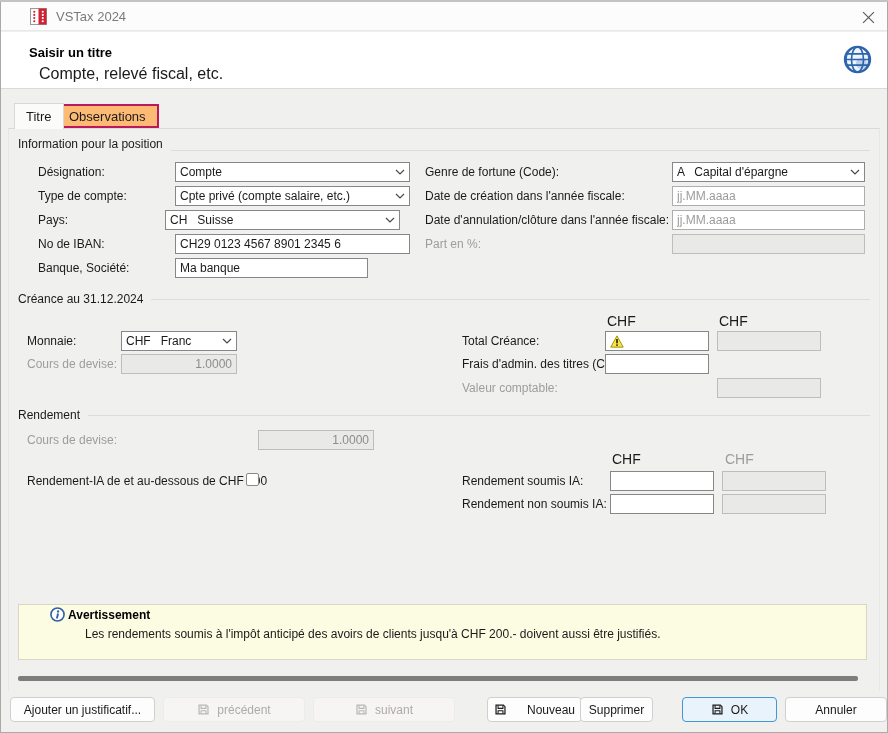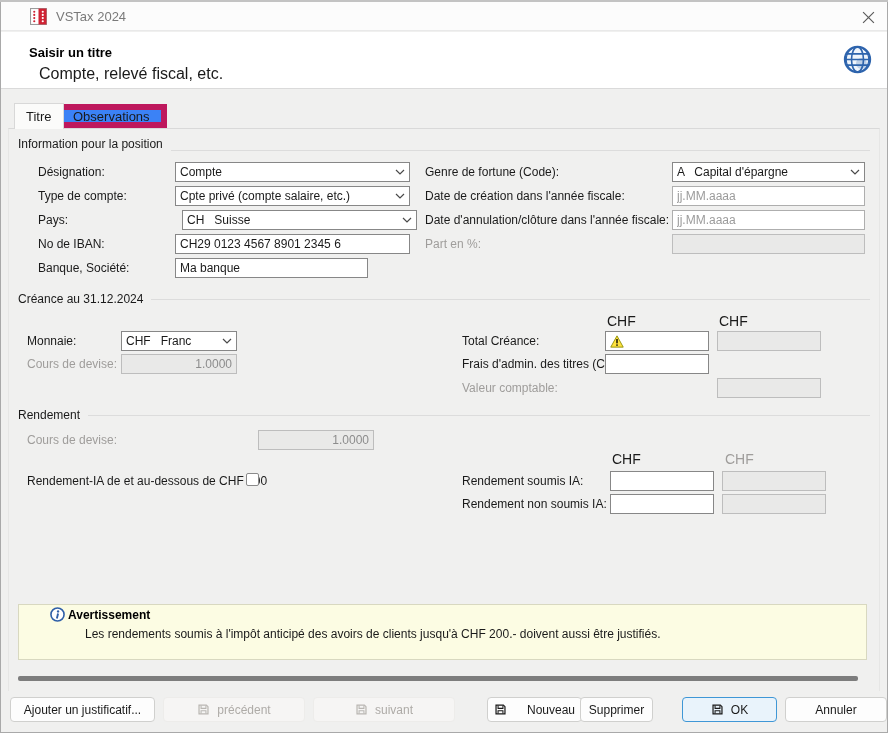--- a/index.html
+++ b/index.html
@@ -16,21 +16,21 @@
   .title-text { position:absolute; left:55px; top:7px; font-size:13px; color:#7a7a7a; }
   .app-icon { position:absolute; left:29px; top:6px; width:17px; height:17px; }
   .close-btn { position:absolute; right:9px; top:5px; width:20px; height:20px; display:flex; align-items:center; justify-content:center; color:#5c5c5c; cursor:default; }
   .header { left:1px; top:32px; width:886px; height:57px; background:#ffffff; border-bottom:1px solid #dadada; }
   .hdr-title { position:absolute; left:28px; top:13px; font-size:13px; font-weight:bold; color:#000; }
   .hdr-sub { position:absolute; left:38px; top:33px; font-size:16px; color:#1a1a1a; }
   .globe { position:absolute; right:14px; top:12px; width:31px; height:31px; }
 
   .tab { height:25px; display:flex; align-items:center; padding:0 11px; font-size:13px; color:#1a1a1a; }
   .tab.active { top:103px; background:#fbfbfa; border:1px solid #d8d8d8; border-bottom:none; height:26px; z-index:3; }
-  .tab.inactive { top:104px; background:#3b82f6; border:6px solid #be185d; height:24px; z-index:1; }
+  .tab.inactive { top:104px; background:#fdba74; border:2px solid #be185d; height:24px; z-index:1; }
   .tabpage { left:8px; top:128px; width:872px; height:563px; border-top:1px solid #d9d9d9; border-left:1px solid #e6e6e5; border-right:1px solid #e6e6e5; z-index:0; }
 
   .grp { display:flex; align-items:center; gap:8px; left:18px; width:852px; height:14px; }
   .grp .gtxt { font-size:12px; color:#1a1a1a; white-space:nowrap; }
   .grp .gline { flex:1; border-top:1px solid #dcdcdc; height:0; }
 
   .lbl { font-size:12px; color:#1a1a1a; white-space:nowrap; }
   .lbl.gray { color:#9f9d9b; }
   .colhdr { font-size:14px; color:#1a1a1a; }
   .colhdr.gray { color:#9f9d9b; }
@@ -127,21 +127,21 @@
   <div class="abs combo" style="left:175px; top:186px; width:235px;">
     <span class="val">Cpte privé (compte salaire, etc.)</span>
     <span class="chev">
         <svg width="10" height="6" viewBox="0 0 10 6">
           <path d="M1 1 L5 5 L9 1" fill="none" stroke="#4a4a4a" stroke-width="1.2"></path>
         </svg>
       </span>
   </div>
 
   <span class="abs lbl" style="left:38px; top:213px;">Pays:</span>
-  <div class="abs combo" style="left:182px; top:210px; width:235px;">
+  <div class="abs combo" style="left:165px; top:210px; width:235px;">
     <span class="val">CH   Suisse</span>
     <span class="chev">
         <svg width="10" height="6" viewBox="0 0 10 6">
           <path d="M1 1 L5 5 L9 1" fill="none" stroke="#4a4a4a" stroke-width="1.2"></path>
         </svg>
       </span>
   </div>
 
   <span class="abs lbl" style="left:38px; top:237px;">No de IBAN:</span>
   <input class="abs ipt" style="left: 175px; top: 234px; width: 235px;" value="CH29 0123 4567 8901 2345 6">

